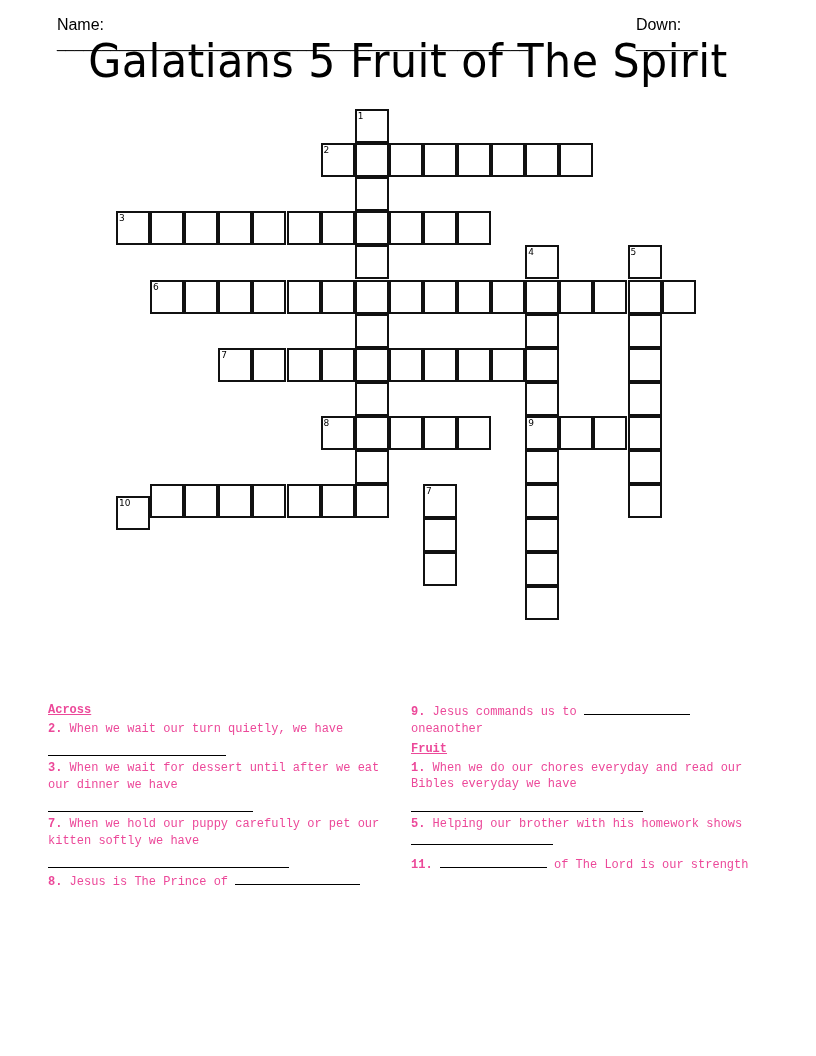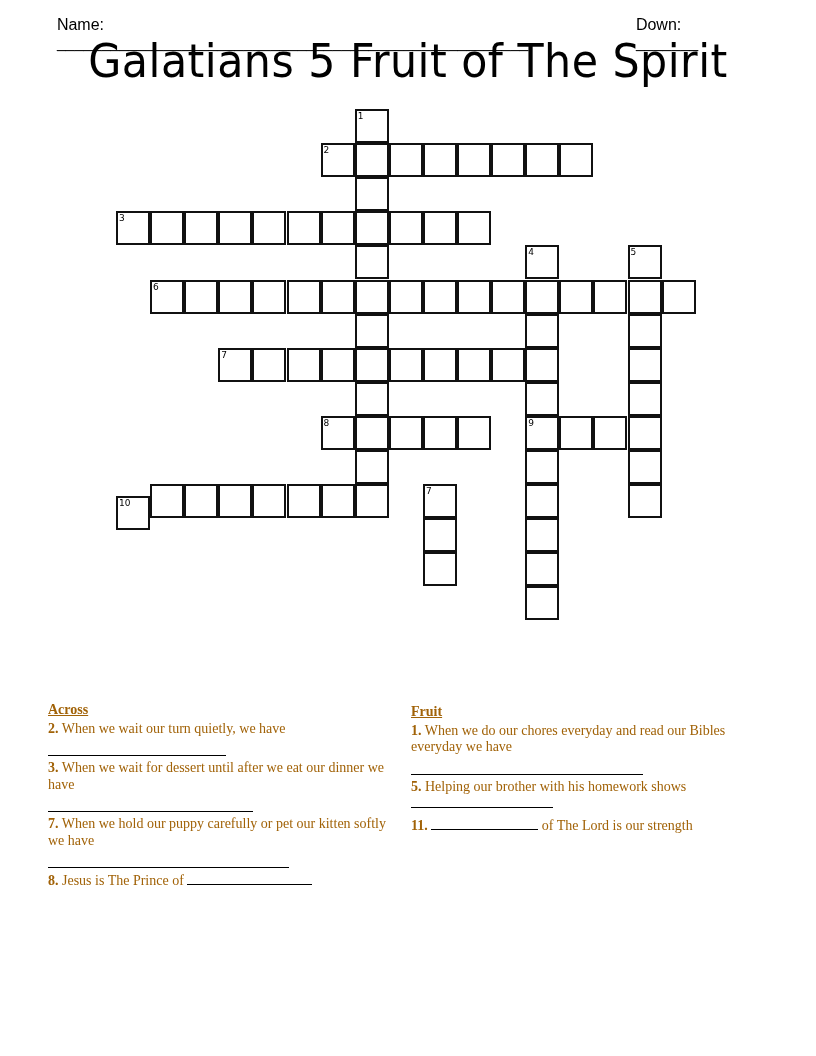--- a/index.html
+++ b/index.html
@@ -2,21 +2,21 @@
 <html><head>
 <meta charset="utf-8">
 <style>
   html, body { margin: 0; padding: 0; background: #ffffff; }
   body { width: 816px; height: 1056px; position: relative; overflow: hidden; color: #000; }
   .hdr { position: absolute; top: -2px; font-family: "Liberation Sans", sans-serif; font-size: 16px; color: #000; white-space: pre; }
   .title { position: absolute; top: 34px; left: 0; width: 816px; text-align: center; font-family: "DejaVu Sans", sans-serif; font-size: 46px; color: #000; letter-spacing: 0.5px; transform: scaleX(0.93); transform-origin: center; }
   #grid { position: absolute; left: 0; top: 0; width: 816px; height: 680px; }
   .cell { position: absolute; width: 34.1px; height: 34.1px; box-sizing: border-box; border: 2px solid #111; background: #fff; margin-left: -1px; margin-top: -1px; }
   .cell .num { position: absolute; left: 1px; top: 0px; font-family: "DejaVu Sans", sans-serif; font-size: 9px; line-height: 10px; color: #000; }
-  .clues { position: absolute; font-family: Liberation Serif, serif; font-size: 14px; line-height: 16.5px; color: #a16207; }
+  .clues { position: absolute; font-family: Liberation Mono, monospace; font-size: 12px; line-height: 16.5px; color: #ec4899; }
   .clues .head { font-weight: bold; text-decoration: underline; margin-bottom: 2px; }
   .clue { margin-bottom: 4px; }
   .clue b { font-weight: bold; }
   .blank { display: inline-block; border-bottom: 1px solid #000; height: 12px; vertical-align: baseline; }
   .blankline { display: block; border-bottom: 1px solid #000; height: 16px; margin-top: 2px; }
 </style>
 </head>
 <body>
 
 <div class="hdr" style="left:48px;">
@@ -145,20 +145,21 @@
   <div id="across-list">
       <div class="clue"><b>2.</b> When we wait our turn quietly, we have<span class="blankline" style="width: 178px;"></span></div>
       <div class="clue"><b>3.</b> When we wait for dessert until after we eat our dinner we have<span class="blankline" style="width: 205px;"></span></div>
       <div class="clue"><b>7.</b> When we hold our puppy carefully or pet our kitten softly we have<span class="blankline" style="width: 241px;"></span></div>
       <div class="clue"><b>8.</b> Jesus is The Prince of <span class="blank" style="width: 125px;"></span></div>
     </div>
 </div>
 
 <div class="clues" style="left:411px; top:702px; width:360px;">
   <div id="across2-list">
+      <div class="clue"><b>9.</b> Jesus commands us to <span class="blank" style="width: 106px;"></span><br>oneanother</div>
     </div>
   <div class="head" style="margin-top:2px;">Fruit</div>
   <div id="down-list">
       <div class="clue"><b>1.</b> When we do our chores everyday and read our Bibles everyday we have<span class="blankline" style="width: 232px;"></span></div>
       <div class="clue"><b>5.</b> Helping our brother with his homework shows <span class="blank" style="width: 142px;"></span></div>
       <div class="clue"><b>11.</b> <span class="blank" style="width: 107px;"></span> of The Lord is our strength</div>
     </div>
 </div>
 
 </body></html>

